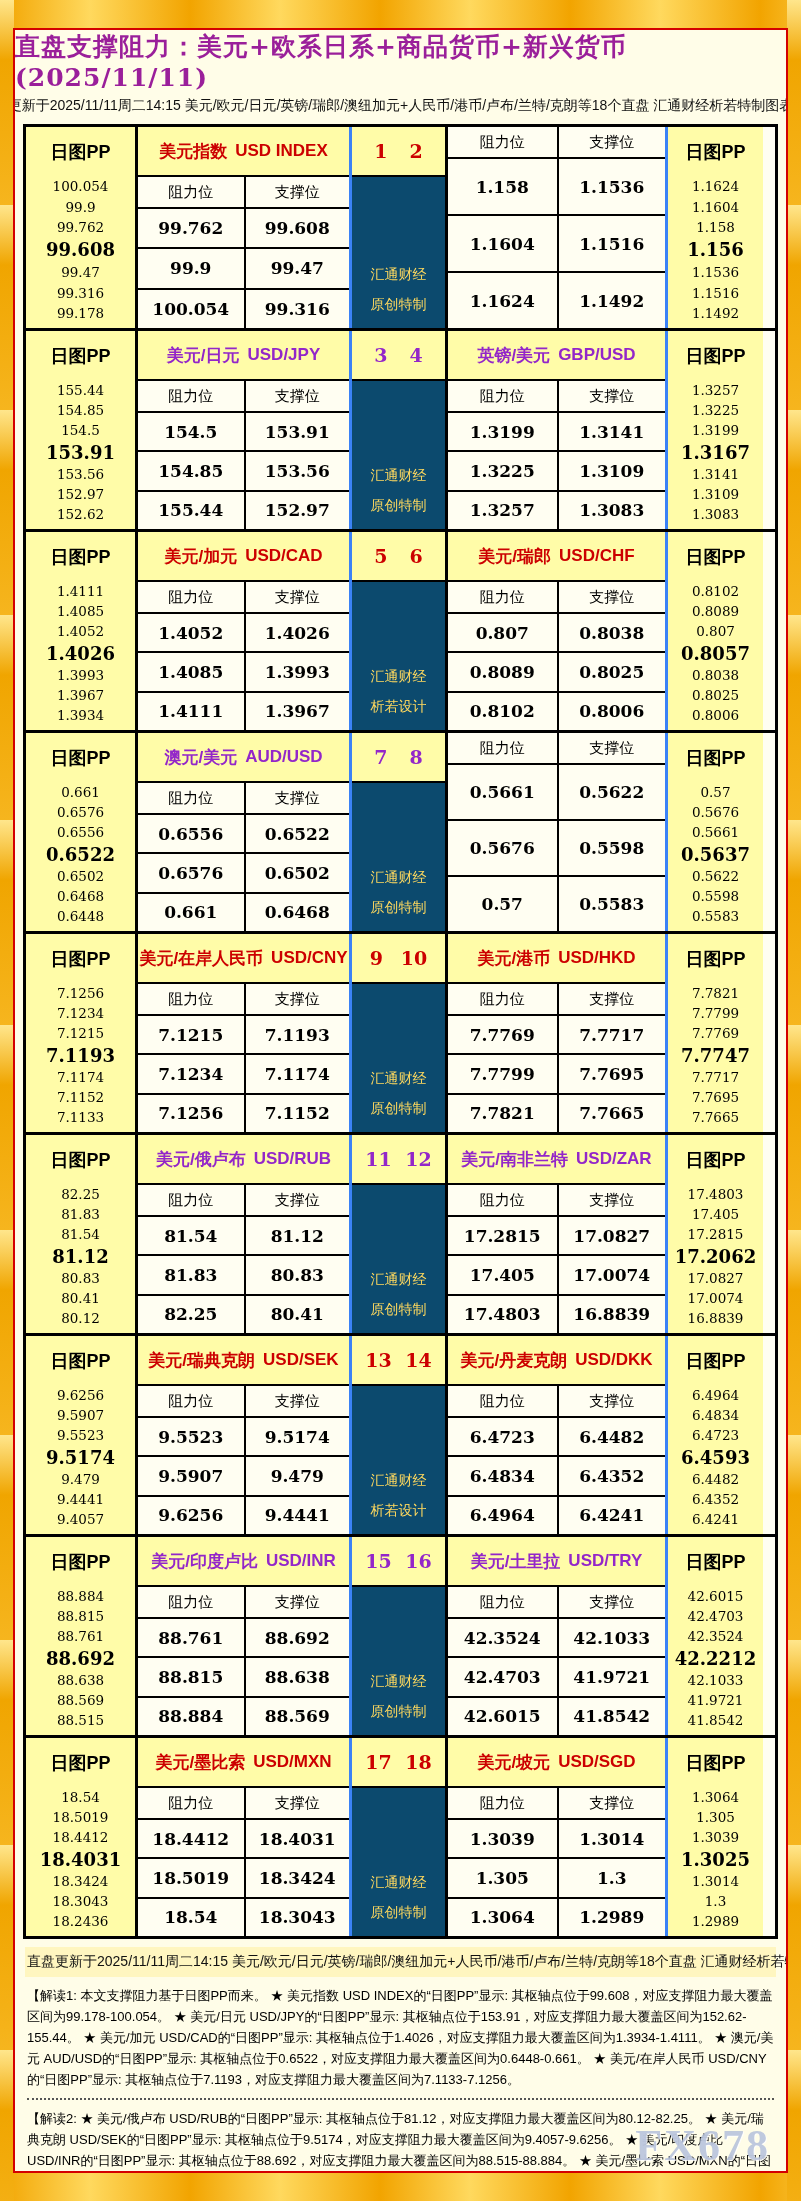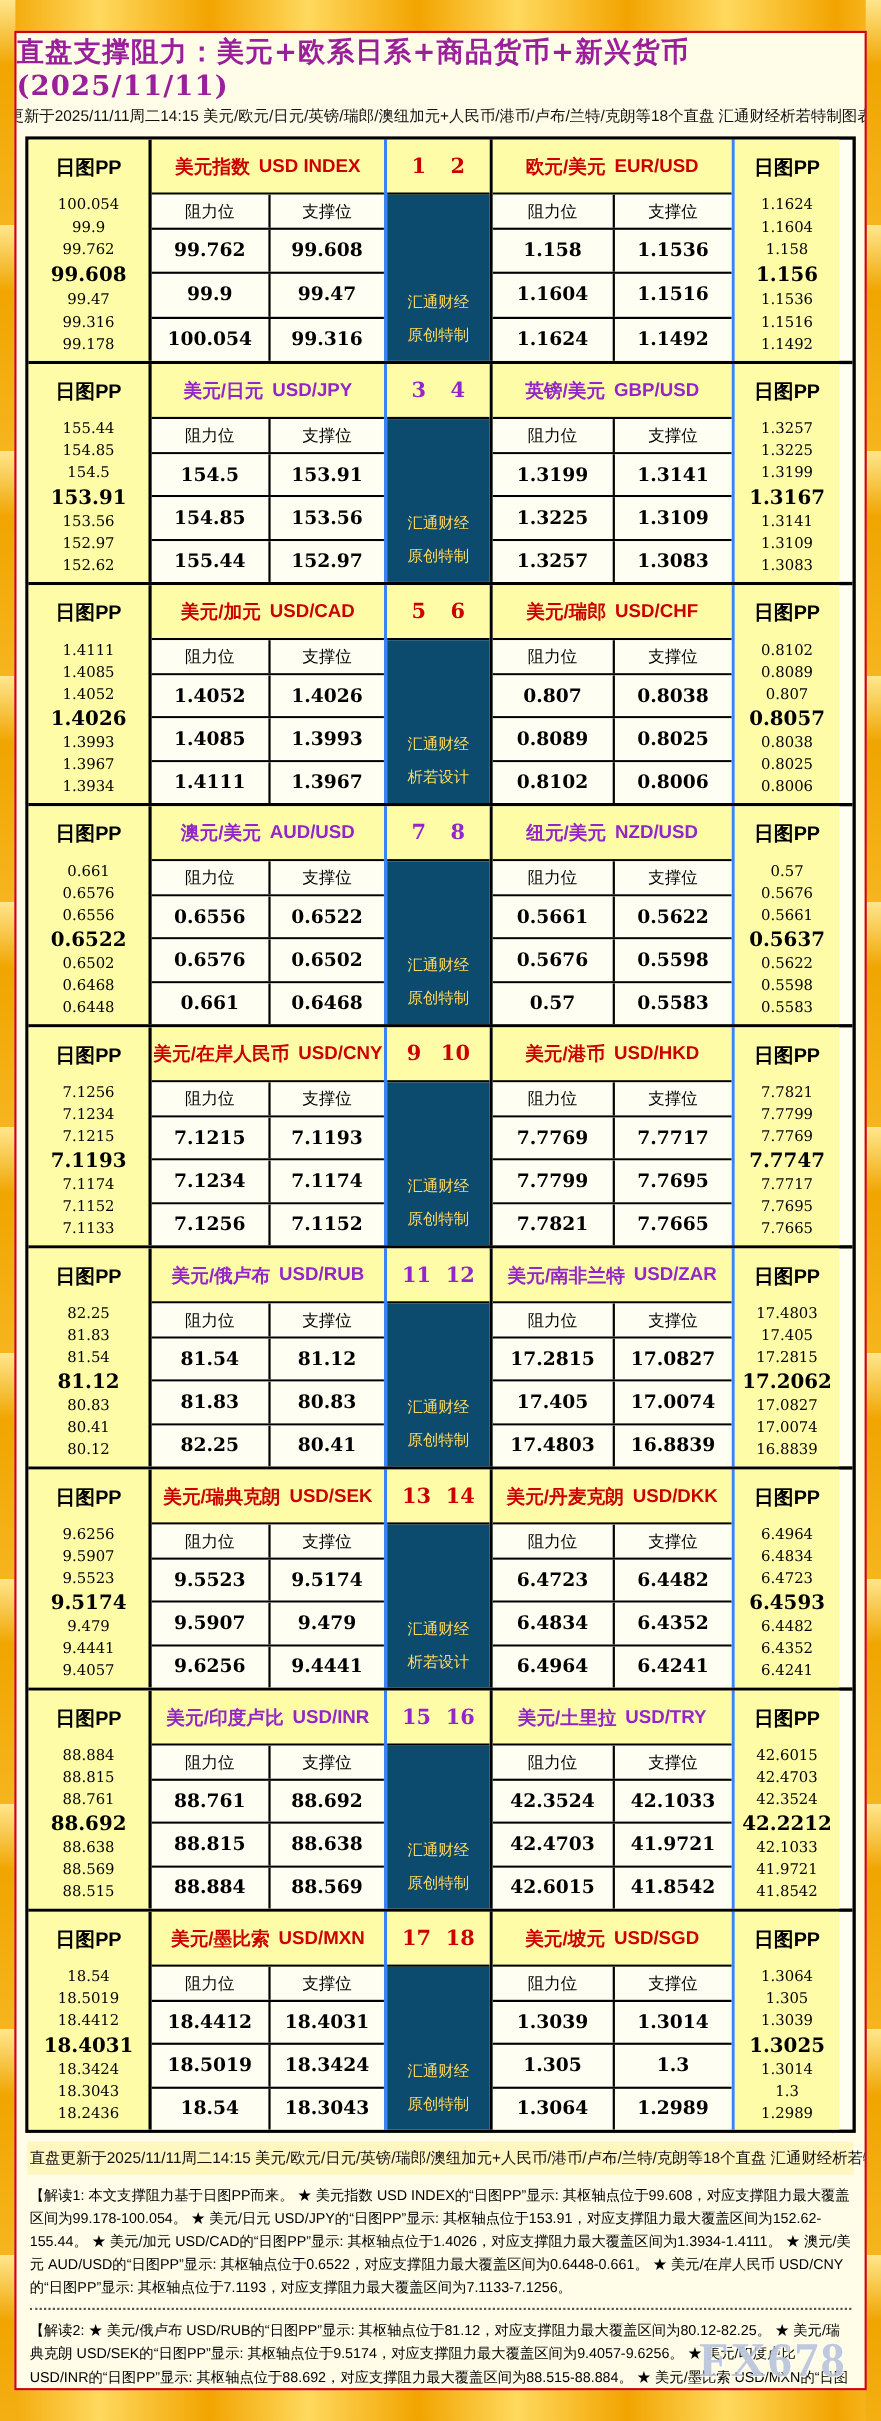--- a/index.html
+++ b/index.html
@@ -158,24 +158,20 @@
         <span>1</span>
         <span>2</span>
       </div>
       <div class="wm">
         <div>汇通财经</div>
         <div>原创特制</div>
       </div>
     </div>
 
     <div class="pair pr">
-      <div class="pair-head hc">
-        <span>欧元/美元</span>
-        <span>EUR/USD</span>
-      </div>
       <div class="sub">
         <div class="cell">阻力位</div>
         <div class="cell">支撑位</div>
       </div>
       <div class="drow">
         <div class="cell">1.158</div>
         <div class="cell">1.1536</div>
       </div>
       <div class="drow">
         <div class="cell">1.1604</div>
@@ -413,24 +409,20 @@
         <span>7</span>
         <span>8</span>
       </div>
       <div class="wm">
         <div>汇通财经</div>
         <div>原创特制</div>
       </div>
     </div>
 
     <div class="pair pr">
-      <div class="pair-head hc">
-        <span>纽元/美元</span>
-        <span>NZD/USD</span>
-      </div>
       <div class="sub">
         <div class="cell">阻力位</div>
         <div class="cell">支撑位</div>
       </div>
       <div class="drow">
         <div class="cell">0.5661</div>
         <div class="cell">0.5622</div>
       </div>
       <div class="drow">
         <div class="cell">0.5676</div>

